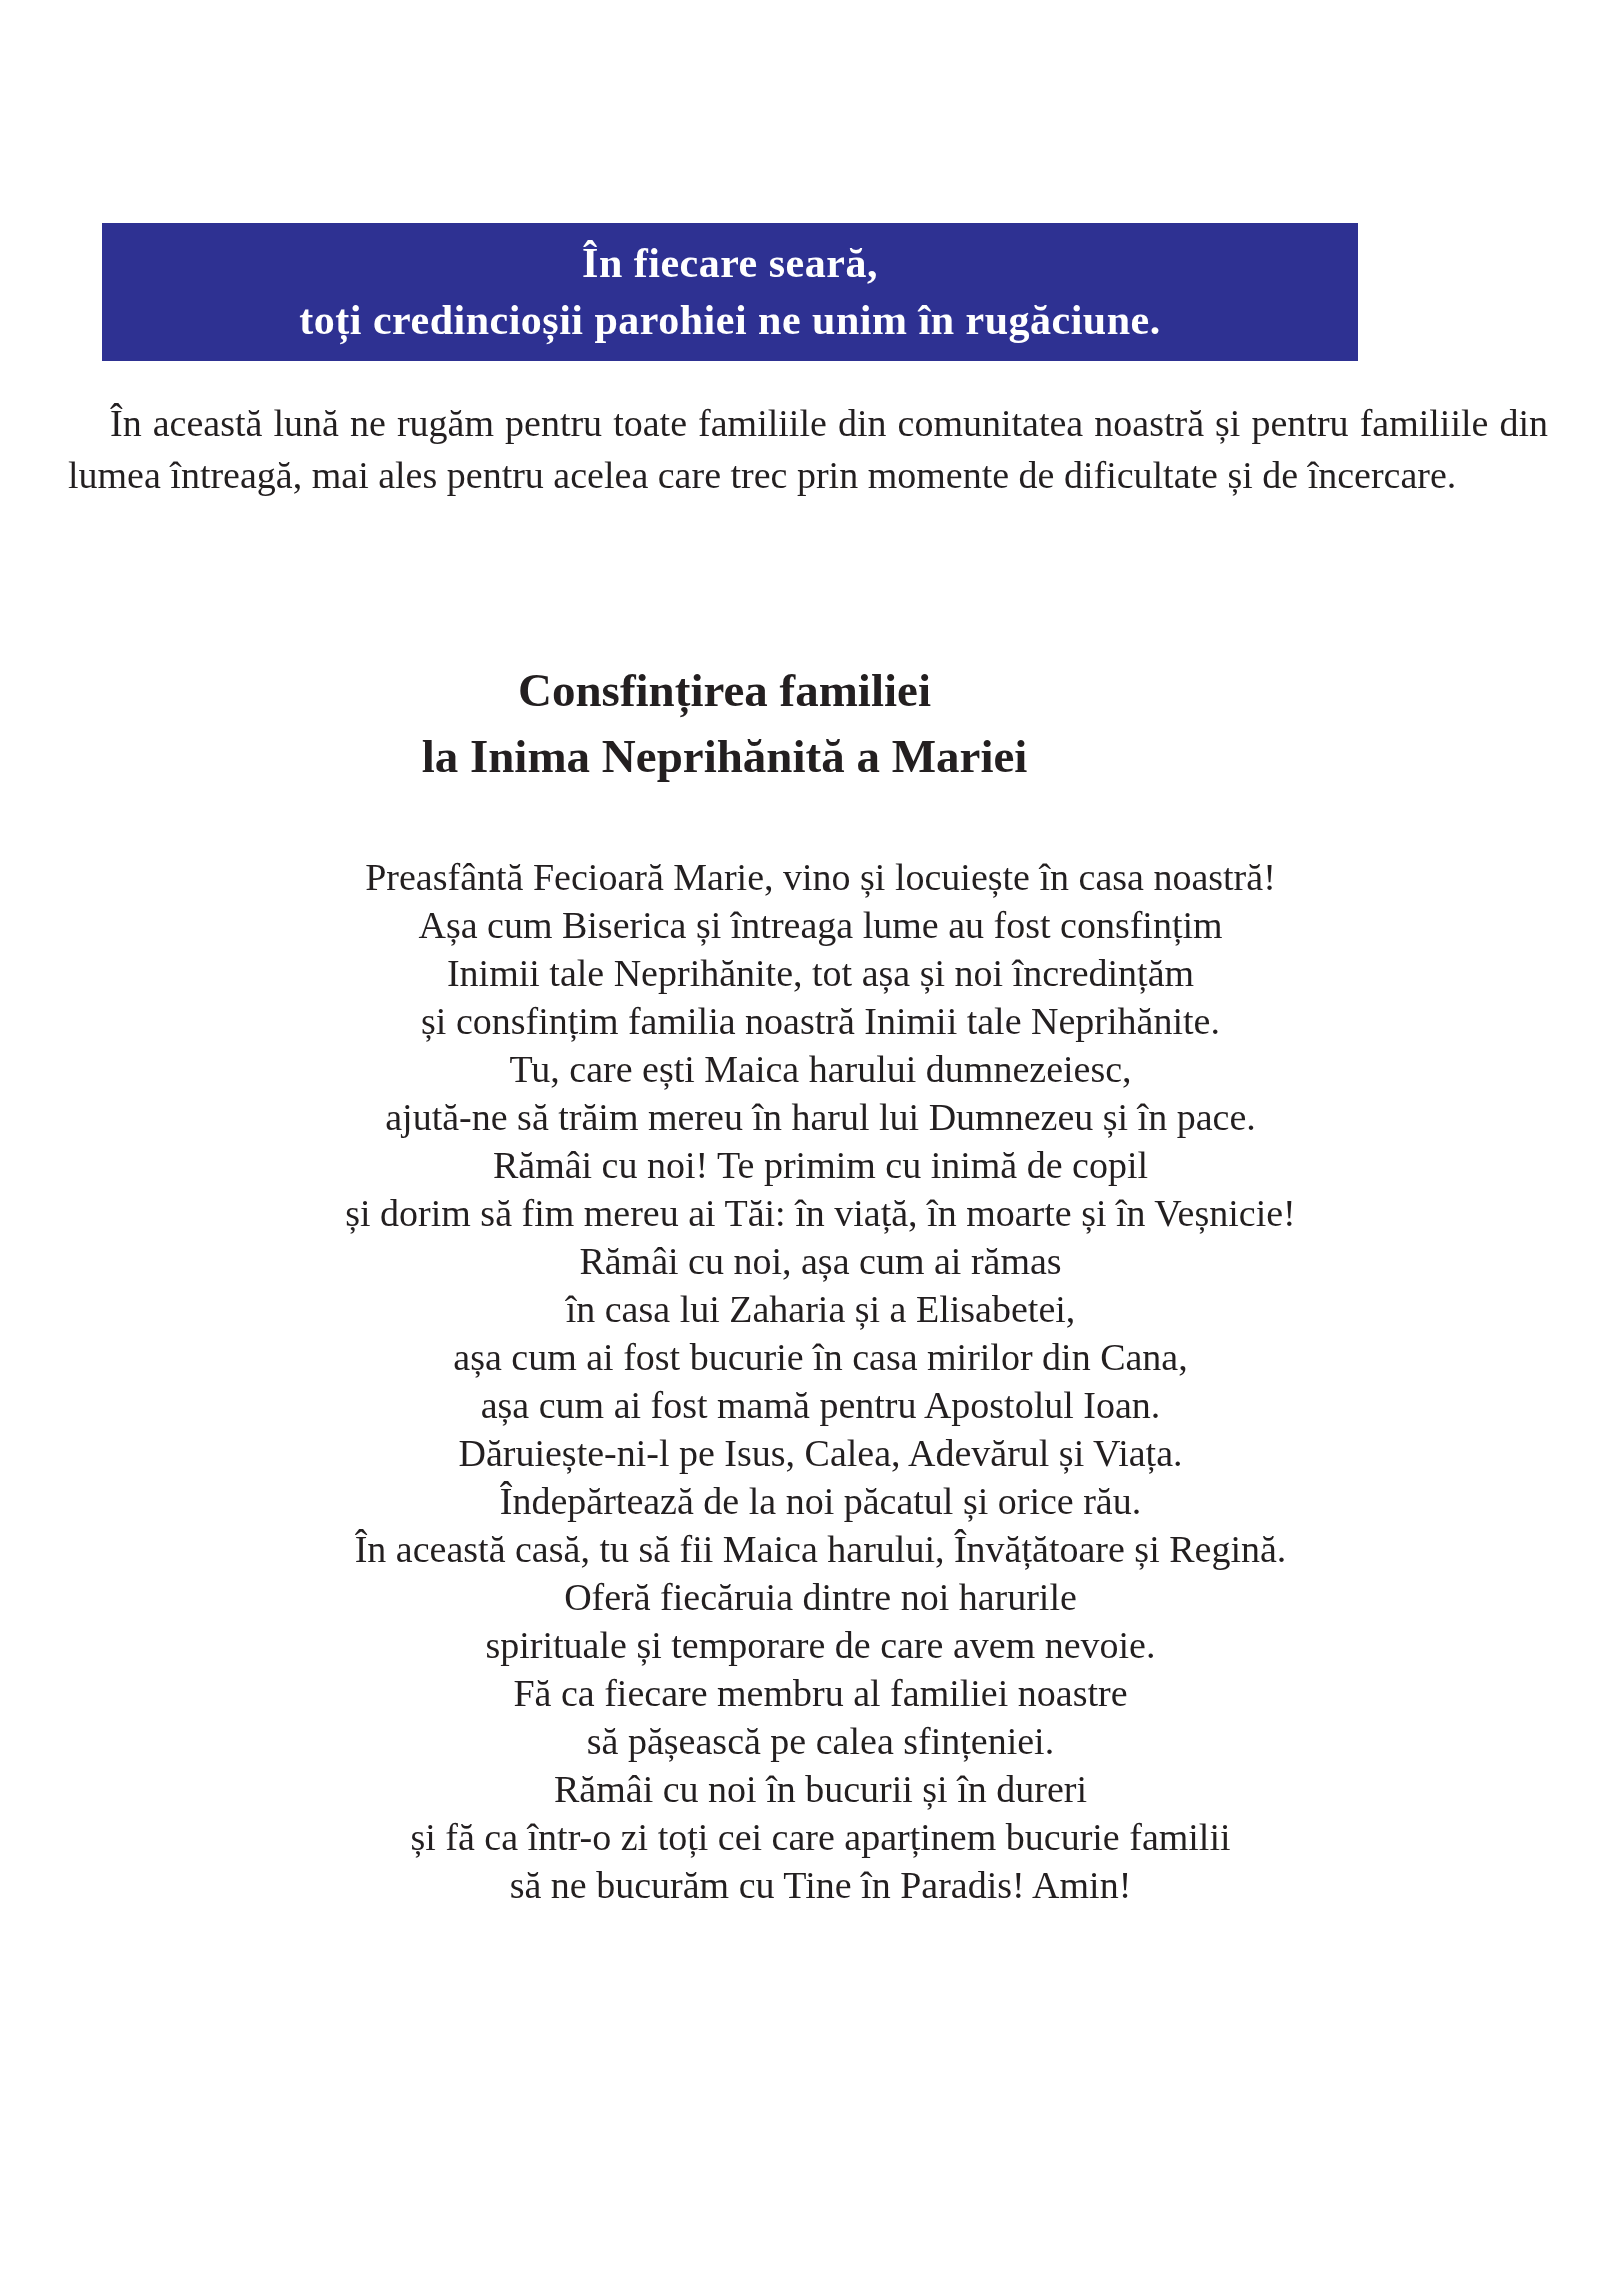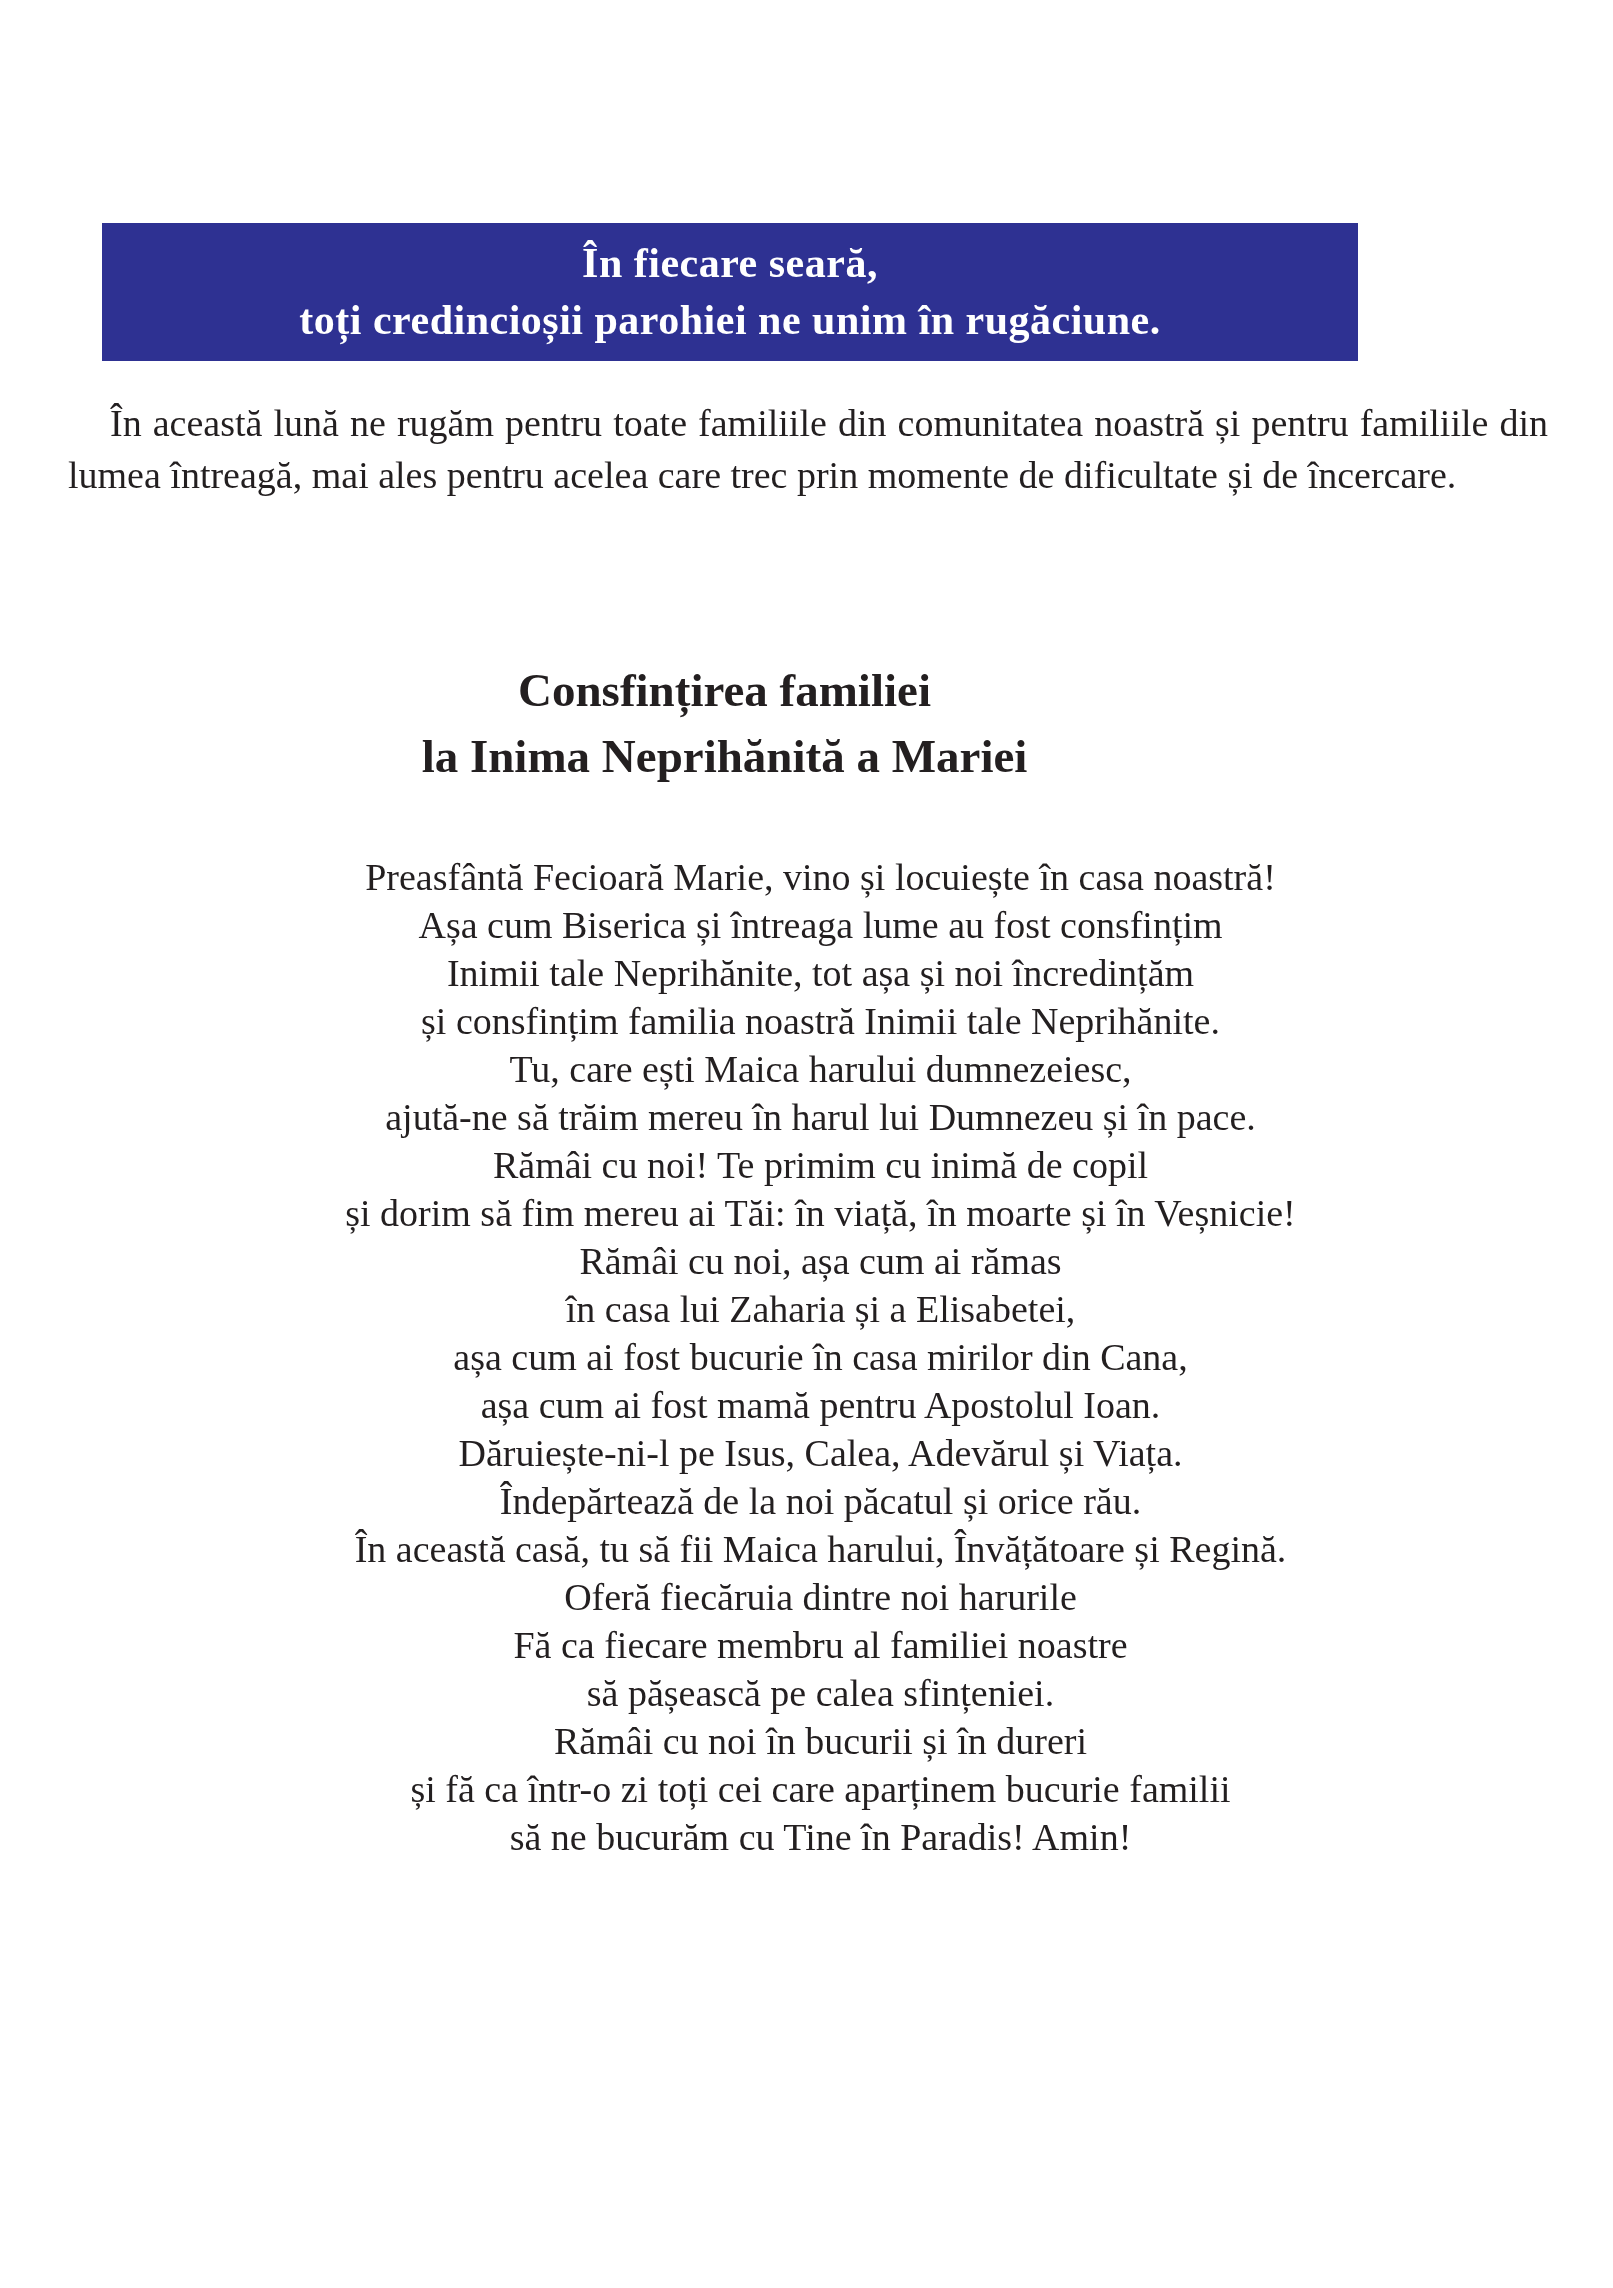--- a/index.html
+++ b/index.html
@@ -103,20 +103,21 @@
     <span class="prayer-line">Rămâi cu noi! Te primim cu inimă de copil</span>
     <span class="prayer-line">și dorim să fim mereu ai Tăi: în viață, în moarte și în Veșnicie!</span>
     <span class="prayer-line">Rămâi cu noi, așa cum ai rămas</span>
     <span class="prayer-line">în casa lui Zaharia și a Elisabetei,</span>
     <span class="prayer-line">așa cum ai fost bucurie în casa mirilor din Cana,</span>
     <span class="prayer-line">așa cum ai fost mamă pentru Apostolul Ioan.</span>
     <span class="prayer-line">Dăruiește-ni-l pe Isus, Calea, Adevărul și Viața.</span>
     <span class="prayer-line">Îndepărtează de la noi păcatul și orice rău.</span>
     <span class="prayer-line">În această casă, tu să fii Maica harului, Învățătoare și Regină.</span>
     <span class="prayer-line">Oferă fiecăruia dintre noi harurile</span>
+    <span class="prayer-line">spirituale și temporare de care avem nevoie.</span>
     <span class="prayer-line">Fă ca fiecare membru al familiei noastre</span>
     <span class="prayer-line">să pășească pe calea sfințeniei.</span>
     <span class="prayer-line">Rămâi cu noi în bucurii și în dureri</span>
     <span class="prayer-line">și fă ca într-o zi toți cei care aparținem bucurie familii</span>
     <span class="prayer-line">să ne bucurăm cu Tine în Paradis! Amin!</span>
   </div>
 
 </div>
 
 

